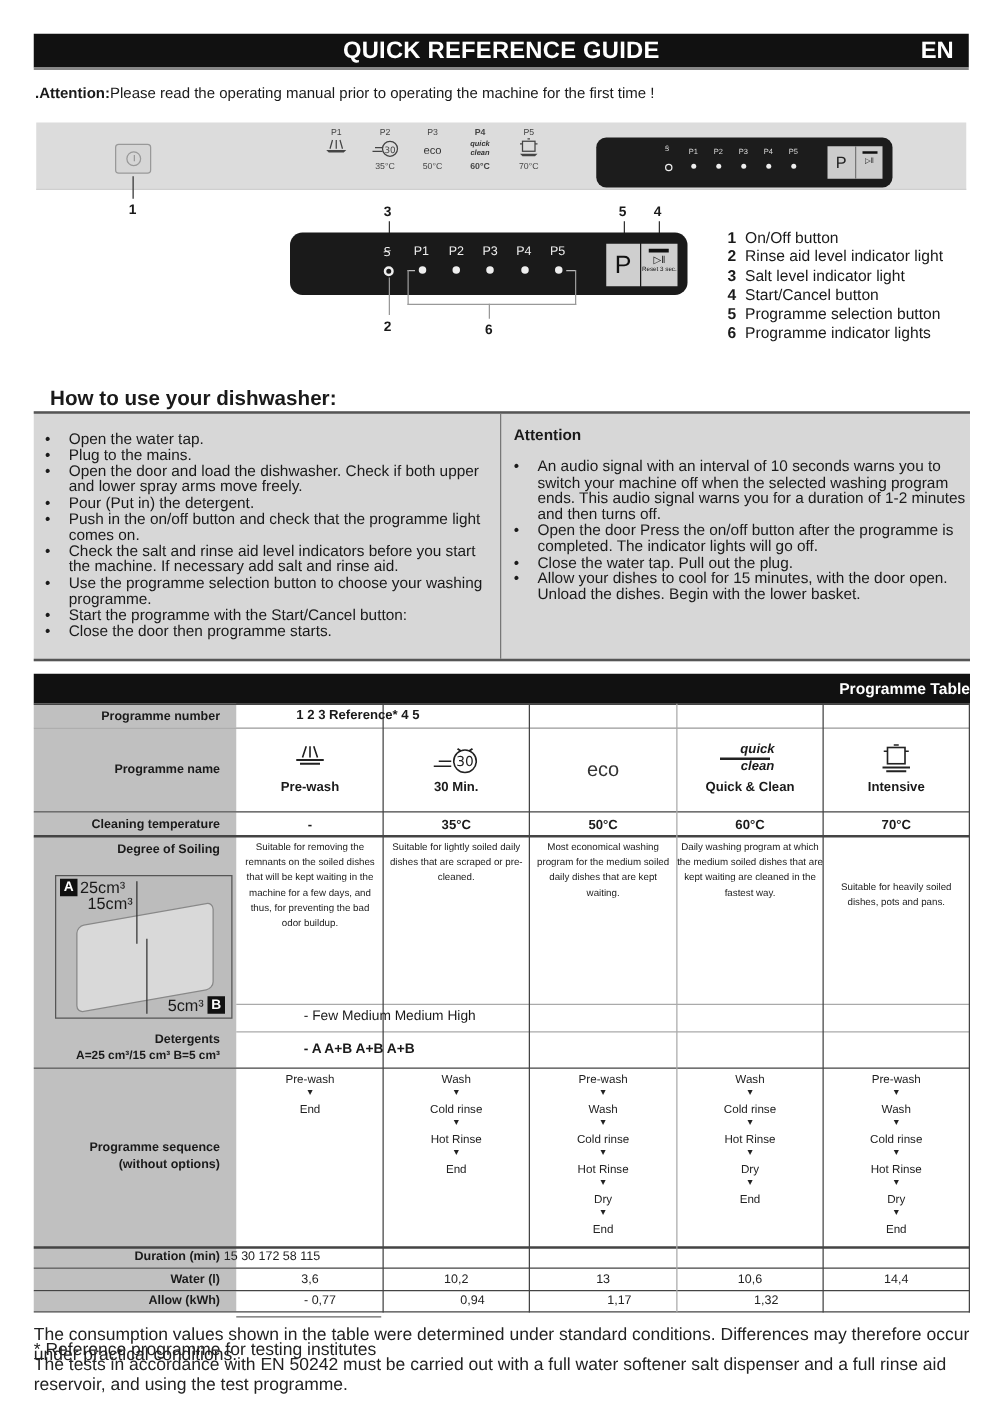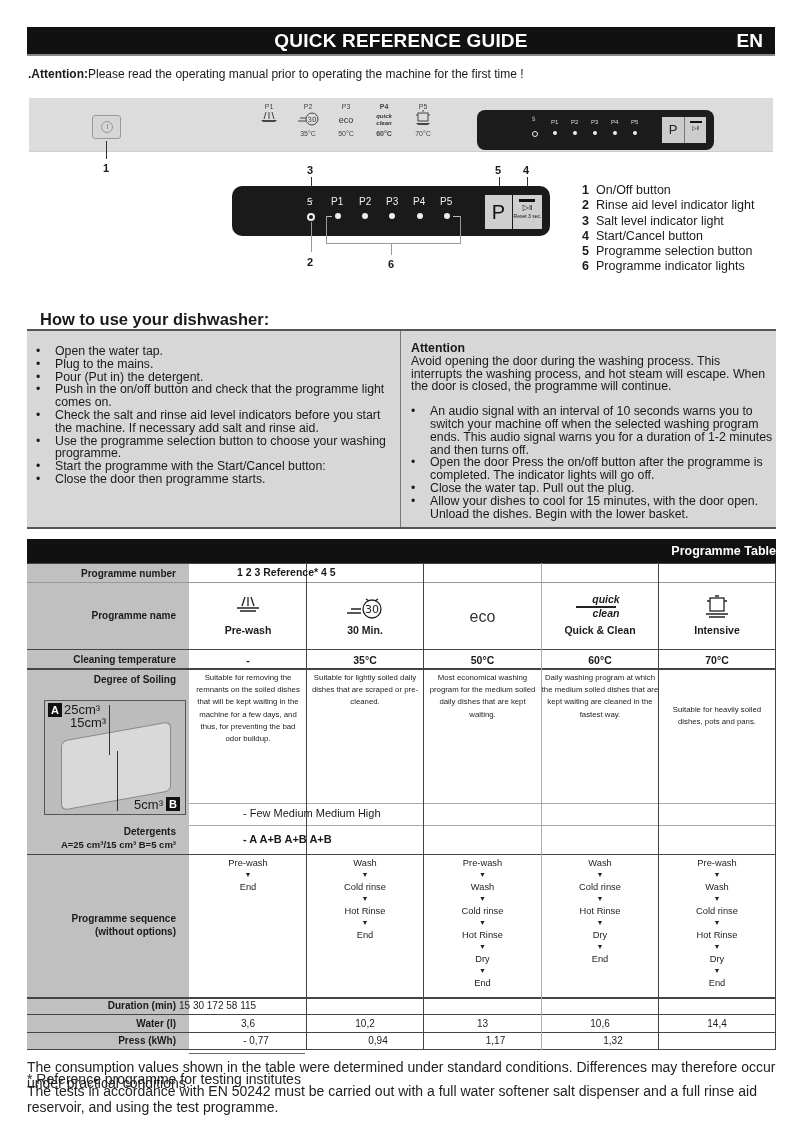--- a/index.html
+++ b/index.html
@@ -217,30 +217,30 @@
   <div><span class="num">5</span><span>Programme selection button</span></div>
   <div><span class="num">6</span><span>Programme indicator lights</span></div>
 </div>
 
 <div class="abs howto-title">How to use your dishwasher:</div>
 <div class="abs howto-box"></div>
 <div class="abs howto-divider"></div>
 <ul class="abs howto-left">
   <li>Open the water tap.</li>
   <li>Plug to the mains.</li>
+  <li>Open the door and load the dishwasher. Check if both upper and lower spray arms move freely.</li>
   <li>Pour (Put in) the detergent.</li>
   <li>Push in the on/off button and check that the programme light comes on.</li>
   <li>Check the salt and rinse  aid level indicators before you start the machine. If necessary add salt and rinse aid.</li>
   <li>Use the programme selection button to choose your washing programme.</li>
   <li>Start the programme with the Start/Cancel button:</li>
   <li>Close the door then programme starts.</li>
 </ul>
 <div class="abs howto-right">
   <div class="att-title">Attention</div>
-  <div>Avoid opening the door during the washing process. This interrupts the washing process, and hot steam will escape. When the door is closed, the programme will continue.</div>
   <ul>
     <li>An audio signal with an interval of 10 seconds warns you to switch your machine off when the selected washing program ends. This audio signal warns you for a duration of 1-2 minutes and then turns off.</li>
     <li>Open the door Press the on/off button after the programme is completed. The indicator lights will go off.</li>
     <li>Close the water tap. Pull out the plug.</li>
     <li>Allow your dishes to cool for 15 minutes, with the door open. Unload the dishes. Begin with the lower basket.</li>
   </ul>
 </div>
 
 <div class="abs ptable-header">Programme Table</div>
 
@@ -261,21 +261,21 @@
   <div style="position:absolute;left:72px;top:50px;width:1px;height:60px;background:#333;"></div>
   <div style="position:absolute;right:22px;bottom:2px;font-size:13px;">5cm³</div>
   <div class="disp-b">B</div>
 </div>
 <div class="abs grid-label" style="top:855px;height:143px;padding-top:57px;line-height:13px;">
   <div>Programme sequence</div>
   <div>(without options)</div>
 </div>
 <div class="abs grid-label" style="top:998px;height:16px;line-height:15px;"><span>Duration (min)</span></div>
 <div class="abs grid-label" style="top:1015px;height:17px;line-height:17px;">Water (l)</div>
-<div class="abs grid-label" style="top:1033px;height:16px;line-height:16px;">Press (kWh)</div>
+<div class="abs grid-label" style="top:1033px;height:16px;line-height:16px;">Allow (kWh)</div>
 
 <div class="abs hline" style="left:27px;top:563px;width:749px;"></div>
 <div class="abs hline" style="left:27px;top:582px;width:749px;background:#999;"></div>
 <div class="abs hline" style="left:27px;top:649px;width:749px;"></div>
 <div class="abs hline" style="left:27px;top:668px;width:749px;height:2px;"></div>
 <div class="abs hline" style="left:189px;top:803px;width:587px;background:#aaa;"></div>
 <div class="abs hline" style="left:189px;top:825px;width:587px;background:#aaa;"></div>
 <div class="abs hline" style="left:27px;top:854px;width:749px;"></div>
 <div class="abs hline" style="left:27px;top:997px;width:749px;height:2px;"></div>
 <div class="abs hline" style="left:27px;top:1014px;width:749px;"></div>

